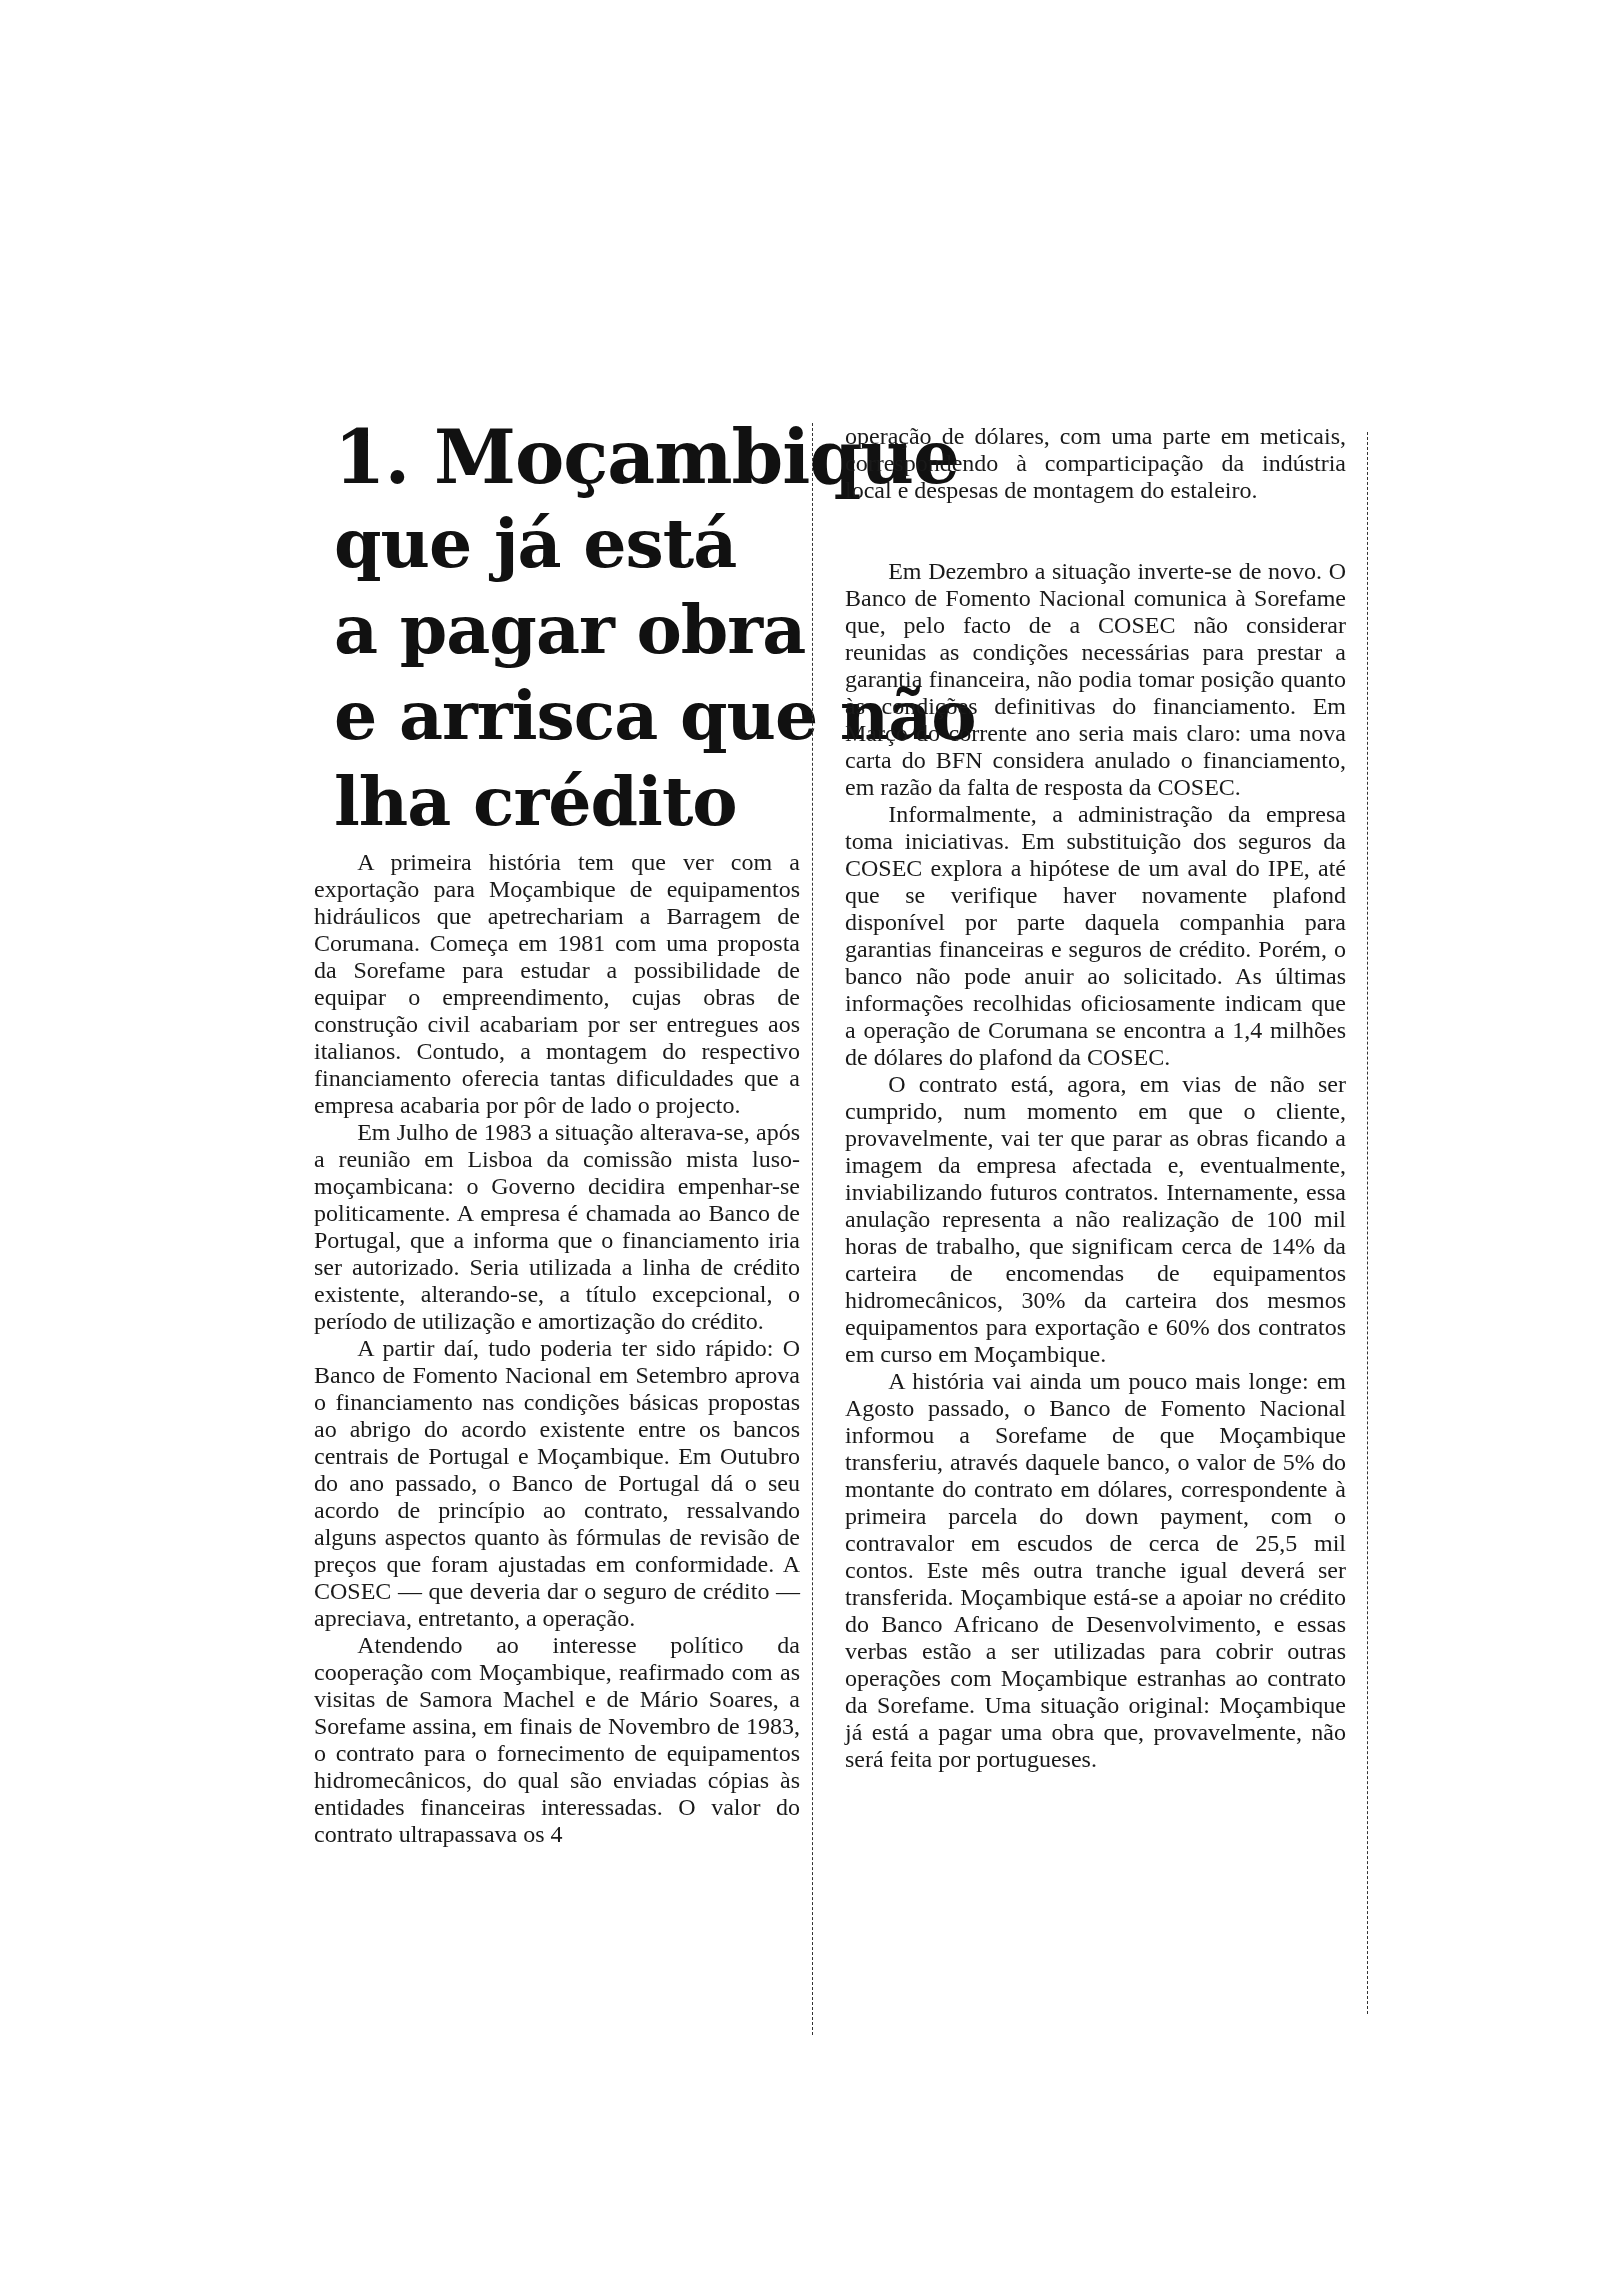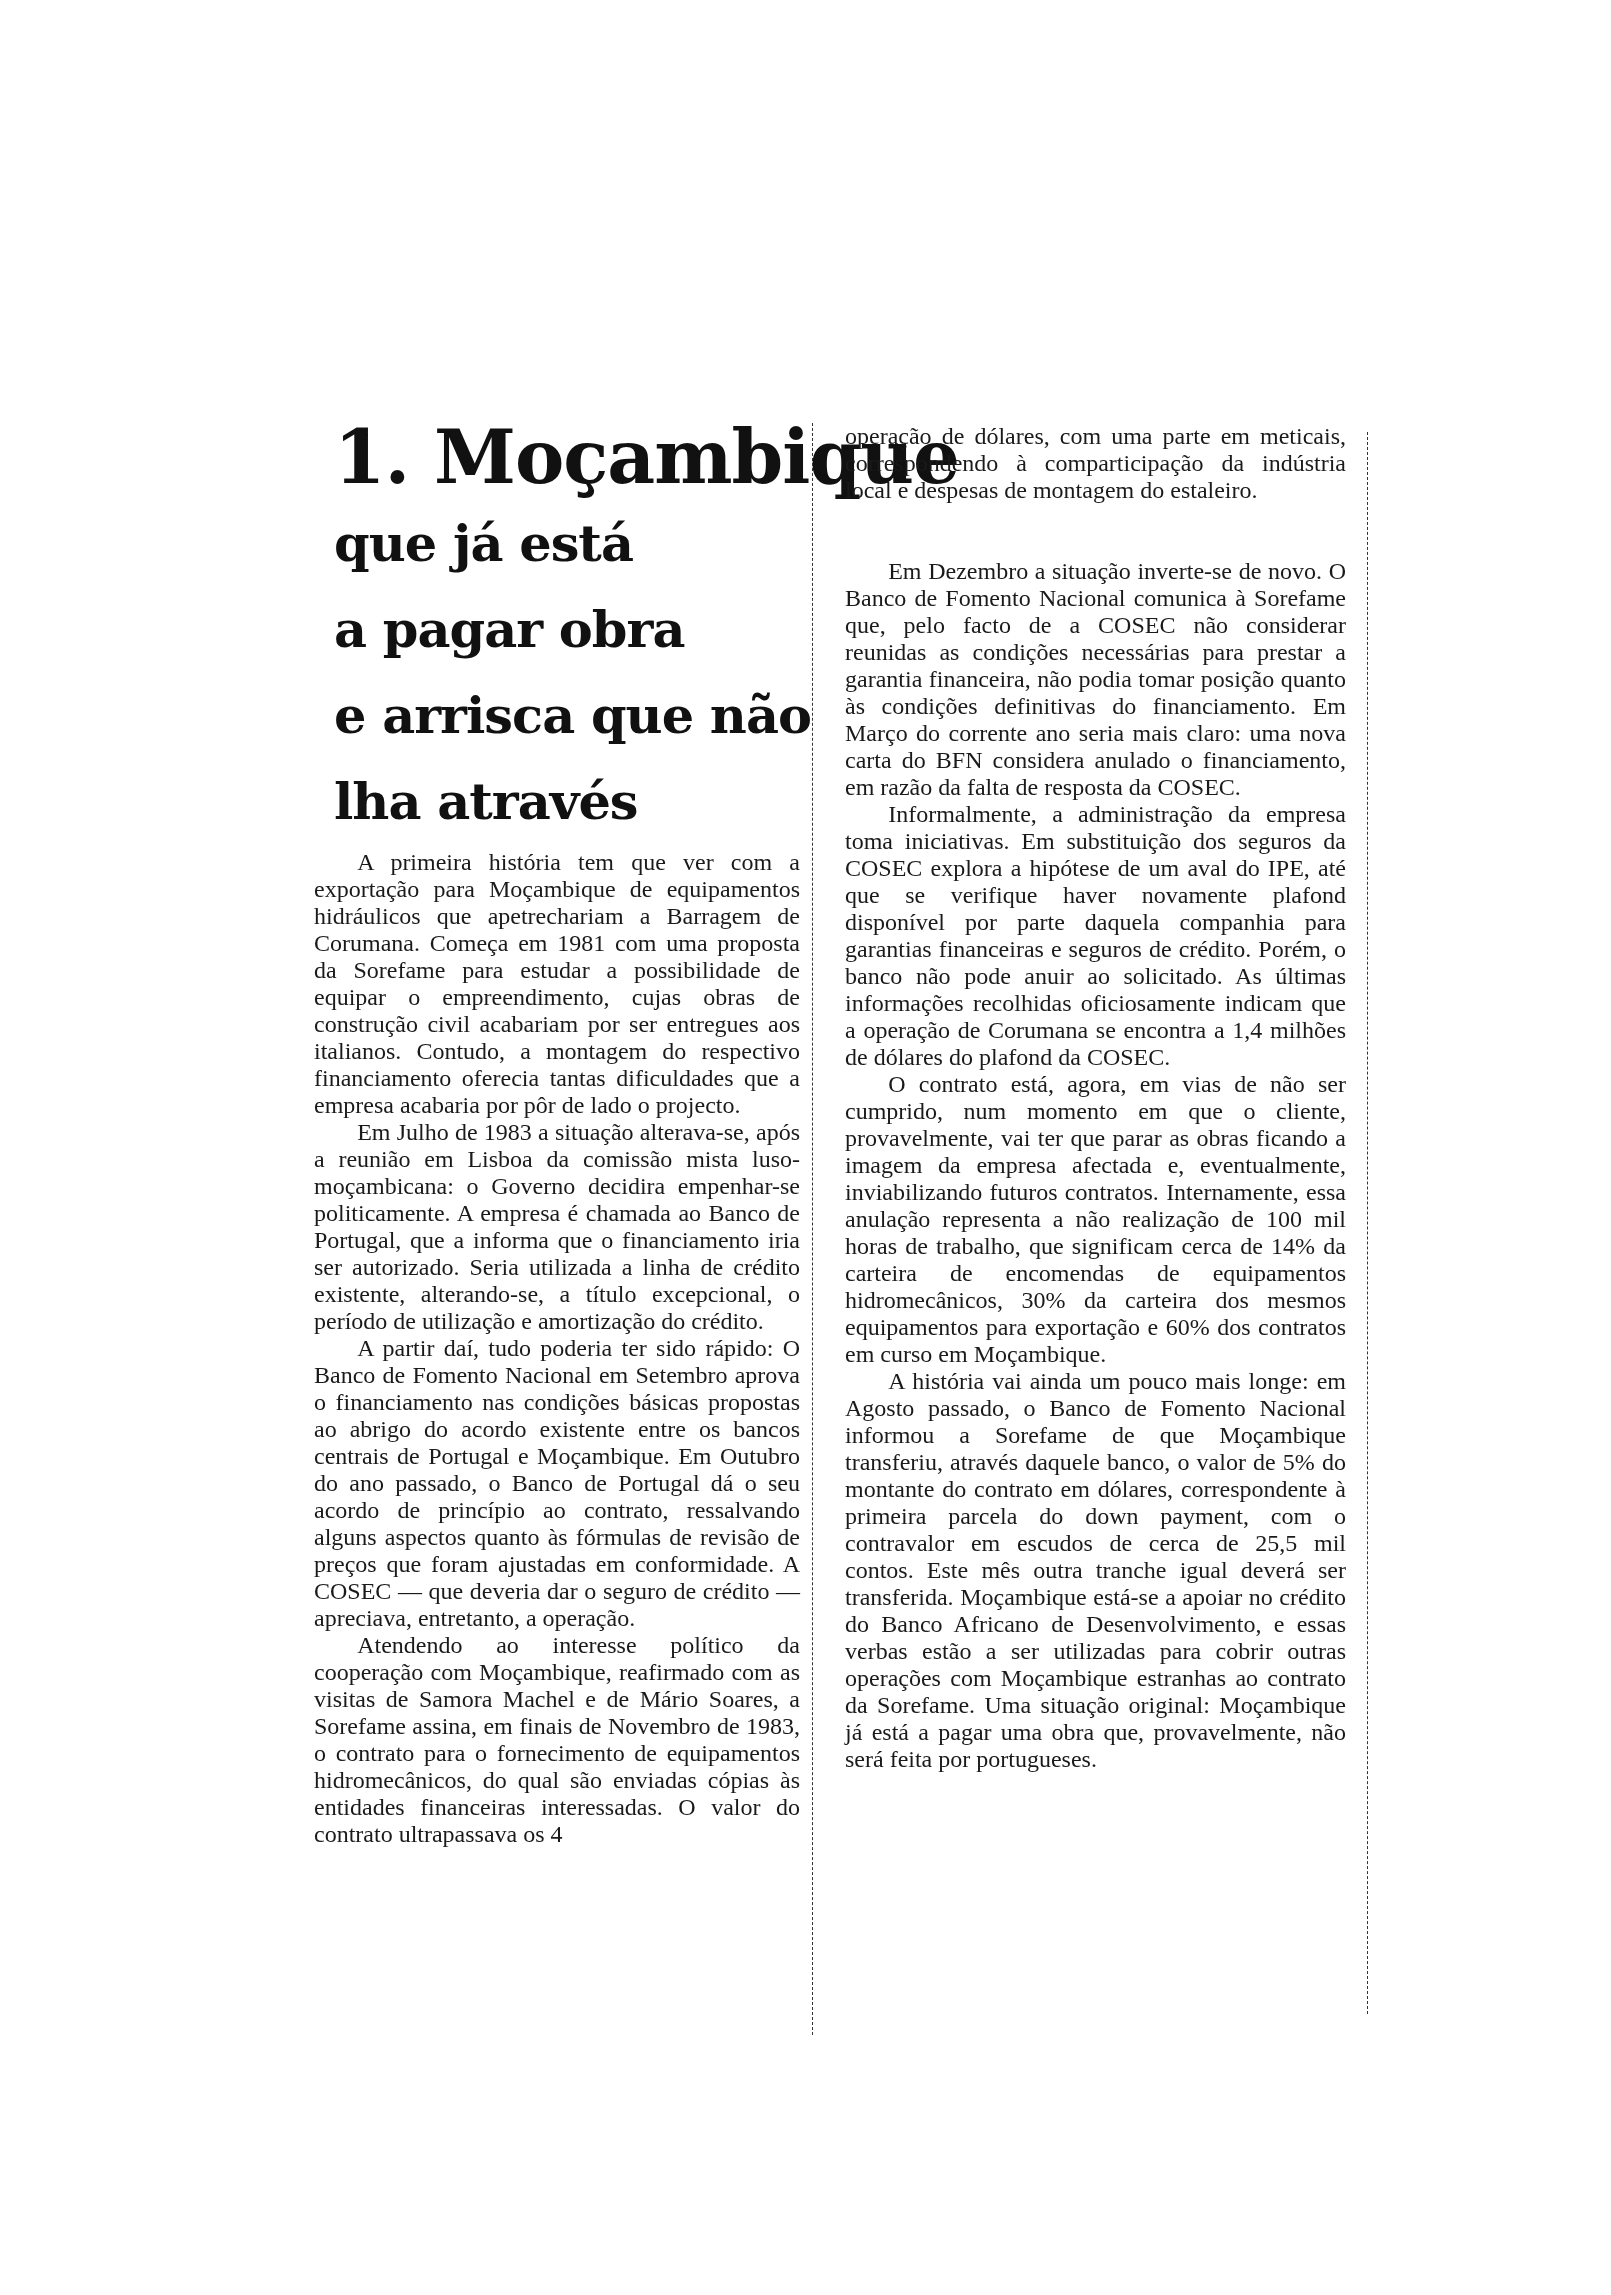--- a/index.html
+++ b/index.html
@@ -4,21 +4,21 @@
 <style>
   html, body { margin:0; padding:0; background:#ffffff; }
   body { width:1612px; height:2295px; position:relative; overflow:hidden; color:#111; }
   .page { position:absolute; left:0; top:0; width:1612px; height:2295px; background:#fff; }
 
   .headline {
     position:absolute; left:334px; top:403px; width:482px;
     font-family:"DejaVu Serif", "Liberation Serif", serif;
     font-weight:bold; color:#111;
   }
-  .headline .line { display:block; font-size:51px; line-height:86px; white-space:nowrap; letter-spacing:-1px; }
+  .headline .line { display:block; font-size:68px; line-height:86px; white-space:nowrap; letter-spacing:-1px; }
   .headline .line.first { font-size:74px; }
 
   .col {
     position:absolute;
     font-family:"Liberation Serif", "DejaVu Serif", serif;
     font-size:24px; line-height:27px; color:#1a1a1a;
     text-align:justify;
   }
   .col p { margin:0; text-indent:1.8em; }
   .col p.noindent { text-indent:0; }
@@ -39,21 +39,21 @@
 </head>
 <body>
 
 <div class="page">
 
   <h1 class="headline">
     <span class="line first">1. Moçambique</span>
     <span class="line">que já está</span>
     <span class="line">a pagar obra</span>
     <span class="line">e arrisca que não</span>
-    <span class="line">lha através</span>
+    <span class="line">lha crédito</span>
   </h1>
 
   <div class="col left-col">
     <p>A primeira história tem que ver com a exportação para Moçambique de equipamentos hidráulicos que apetrechariam a Barragem de Corumana. Começa em 1981 com uma proposta da Sorefame para estudar a possibilidade de equipar o empreendimento, cujas obras de construção civil acabariam por ser entregues aos italianos. Contudo, a montagem do respectivo financiamento oferecia tantas dificuldades que a empresa acabaria por pôr de lado o projecto.</p>
     <p>Em Julho de 1983 a situação alterava-se, após a reunião em Lisboa da comissão mista luso-moçambicana: o Governo decidira empenhar-se politicamente. A empresa é chamada ao Banco de Portugal, que a informa que o financiamento iria ser autorizado. Seria utilizada a linha de crédito existente, alterando-se, a título excepcional, o período de utilização e amortização do crédito.</p>
     <p>A partir daí, tudo poderia ter sido rápido: O Banco de Fomento Nacional em Setembro aprova o financiamento nas condições básicas propostas ao abrigo do acordo existente entre os bancos centrais de Portugal e Moçambique. Em Outubro do ano passado, o Banco de Portugal dá o seu acordo de princípio ao contrato, ressalvando alguns aspectos quanto às fórmulas de revisão de preços que foram ajustadas em conformidade. A COSEC — que deveria dar o seguro de crédito — apreciava, entretanto, a operação.</p>
     <p>Atendendo ao interesse político da cooperação com Moçambique, reafirmado com as visitas de Samora Machel e de Mário Soares, a Sorefame assina, em finais de Novembro de 1983, o contrato para o fornecimento de equipamentos hidromecânicos, do qual são enviadas cópias às entidades financeiras interessadas. O valor do contrato ultrapassava os 4</p>
   </div>
 
   <div class="divider middle"></div>

